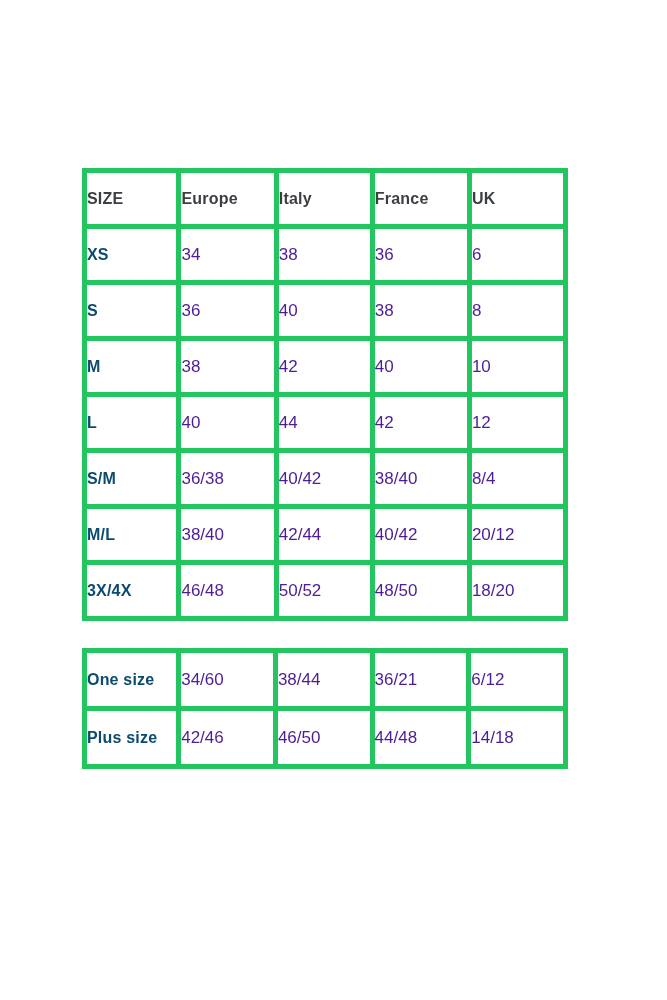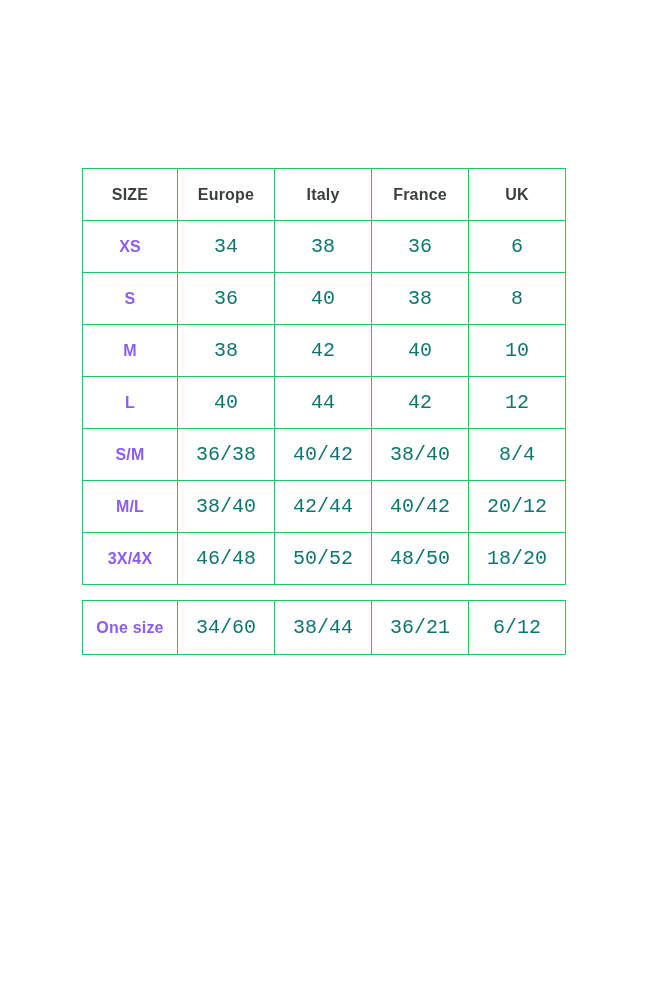--- a/index.html
+++ b/index.html
@@ -20,51 +20,50 @@
     top: 168px;
     width: 486px;
   }
   table.size-table {
     border-collapse: collapse;
     background: #ffffff;
     table-layout: fixed;
   }
   table.size-table th,
   table.size-table td {
-    border: 1px solid #22c55e;
+    border: 5px solid #22c55e;
     width: 96px;
     height: 51px;
-    text-align: center;
+    text-align: left;
     vertical-align: middle;
     padding: 0;
   }
   table.size-table th:first-child,
   table.size-table td:first-child {
     width: 94px;
   }
   table.size-table th {
     font-size: 16px;
     font-weight: bold;
     color: #3b3e43;
     letter-spacing: 0.2px;
   }
   td.size-col {
     font-size: 16px;
     font-weight: bold;
-    color: #8b5cf6;
+    color: #0c4a6e;
     letter-spacing: 0.2px;
   }
   td.value-col {
-    font-size: 20px;
+    font-size: 17px;
     font-weight: 400;
-    color: #0f766e;
-    font-family: Liberation Mono, monospace;
+    color: #4c1d95;
   }
   #alternate-size-table {
-    margin-top: 15px;
+    margin-top: 27px;
   }
   #alternate-size-table td {
     height: 53px;
   }
 </style>
 </head>
 <body>
 
 <div class="chart-area">
 
@@ -134,16 +133,23 @@
   <table class="size-table" id="alternate-size-table">
     <thead></thead>
     <tbody>
         <tr>
           <td class="size-col">One size</td>
           <td class="value-col">34/60</td>
           <td class="value-col">38/44</td>
           <td class="value-col">36/21</td>
           <td class="value-col">6/12</td>
         </tr>
+        <tr>
+          <td class="size-col">Plus size</td>
+          <td class="value-col">42/46</td>
+          <td class="value-col">46/50</td>
+          <td class="value-col">44/48</td>
+          <td class="value-col">14/18</td>
+        </tr>
       </tbody>
   </table>
 
 </div>
 
 </body></html>

